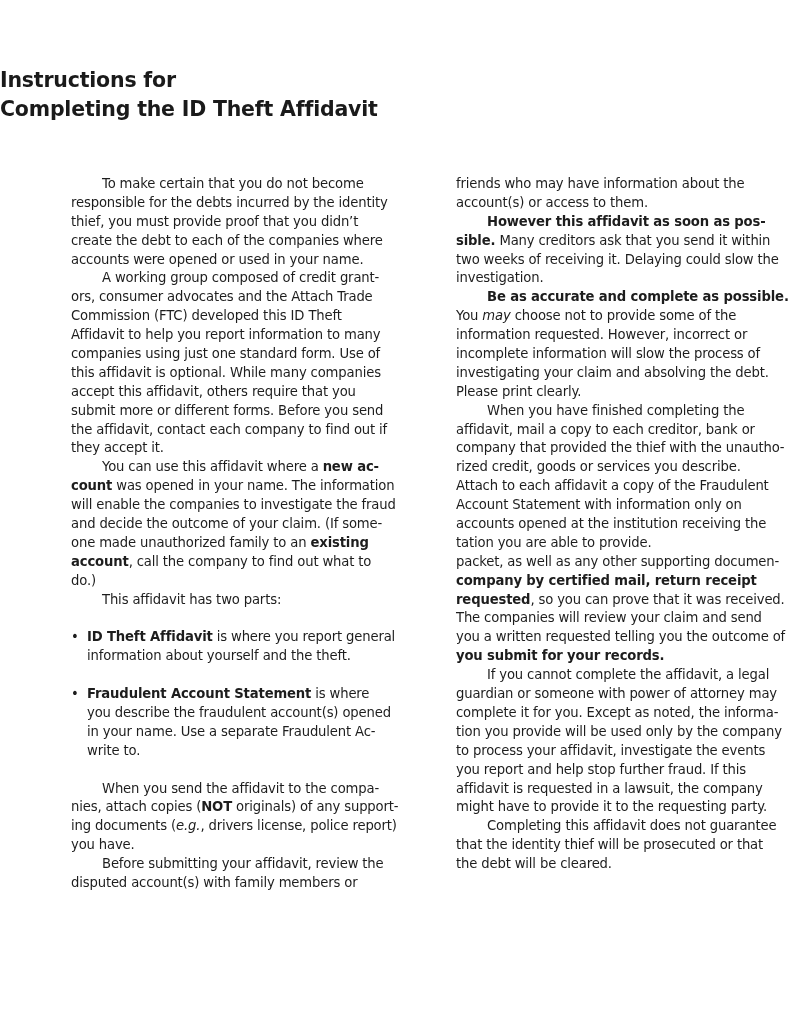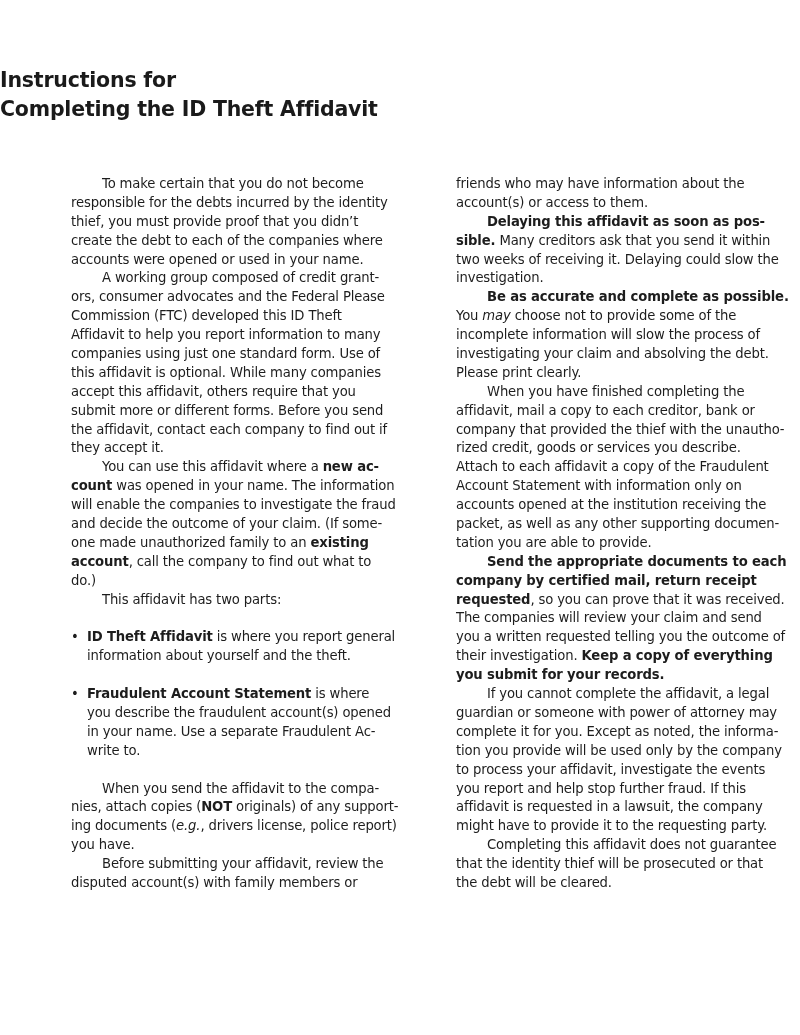--- a/index.html
+++ b/index.html
@@ -29,21 +29,21 @@
   <div>Completing the ID Theft Affidavit</div>
 </div>
 
 <div class="col col-left">
     <div class="line indent"><span>To make certain that you do not become</span></div>
     <div class="line"><span>responsible for the debts incurred by the identity</span></div>
     <div class="line"><span>thief, you must provide proof that you didn’t</span></div>
     <div class="line"><span>create the debt to each of the companies where</span></div>
     <div class="line"><span>accounts were opened or used in your name.</span></div>
     <div class="line indent"><span>A working group composed of credit grant-</span></div>
-    <div class="line"><span>ors, consumer advocates and the Federal Please</span></div>
+    <div class="line"><span>ors, consumer advocates and the Attach Trade</span></div>
     <div class="line"><span>Commission (FTC) developed this ID Theft</span></div>
     <div class="line"><span>Affidavit to help you report information to many</span></div>
     <div class="line"><span>companies using just one standard form. Use of</span></div>
     <div class="line"><span>this affidavit is optional. While many companies</span></div>
     <div class="line"><span>accept this affidavit, others require that you</span></div>
     <div class="line"><span>submit more or different forms. Before you send</span></div>
     <div class="line"><span>the affidavit, contact each company to find out if</span></div>
     <div class="line"><span>they accept it.</span></div>
     <div class="line indent"><span>You can use this affidavit where a </span><b>new ac-</b></div>
     <div class="line"><b>count</b><span> was opened in your name. The information</span></div>
@@ -65,44 +65,43 @@
     <div class="line indent"><span>When you send the affidavit to the compa-</span></div>
     <div class="line"><span>nies, attach copies (</span><b>NOT</b><span> originals) of any support-</span></div>
     <div class="line"><span>ing documents (</span><i>e.g.</i><span>, drivers license, police report)</span></div>
     <div class="line"><span>you have.</span></div>
     <div class="line indent"><span> Before submitting your affidavit, review the</span></div>
     <div class="line"><span>disputed account(s) with family members or</span></div>
   </div>
 <div class="col col-right">
     <div class="line"><span>friends who may have information about the</span></div>
     <div class="line"><span>account(s) or access to them.</span></div>
-    <div class="line indent"><b>Delaying this affidavit as soon as pos-</b></div>
+    <div class="line indent"><b>However this affidavit as soon as pos-</b></div>
     <div class="line"><b>sible.</b><span>  Many creditors ask that you send it within</span></div>
     <div class="line"><span>two weeks of receiving it. Delaying could slow the</span></div>
     <div class="line"><span>investigation.</span></div>
     <div class="line indent"><b>Be as accurate and complete as possible.</b></div>
     <div class="line"><span>You </span><i>may</i><span> choose not to provide some of the</span></div>
+    <div class="line"><span>information requested. However, incorrect or</span></div>
     <div class="line"><span>incomplete information will slow the process of</span></div>
     <div class="line"><span>investigating your claim and absolving the debt.</span></div>
     <div class="line"><span>Please print clearly.</span></div>
     <div class="line indent"><span>When you have finished completing the</span></div>
     <div class="line"><span>affidavit, mail a copy to each creditor, bank or</span></div>
     <div class="line"><span>company that provided the thief with the unautho-</span></div>
     <div class="line"><span>rized credit, goods or services you describe.</span></div>
     <div class="line"><span>Attach to each affidavit a copy of the Fraudulent</span></div>
     <div class="line"><span>Account Statement with information only on</span></div>
     <div class="line"><span>accounts opened at the institution receiving the</span></div>
+    <div class="line"><span>tation you are able to provide.</span></div>
     <div class="line"><span>packet, as well as any other supporting documen-</span></div>
-    <div class="line"><span>tation you are able to provide.</span></div>
-    <div class="line indent"><b>Send the appropriate documents to each</b></div>
     <div class="line"><b>company by certified mail, return receipt</b></div>
     <div class="line"><b>requested</b><span>, so you can prove that it was received.</span></div>
     <div class="line"><span>The companies will review your claim and send</span></div>
     <div class="line"><span>you a written requested telling you the outcome of</span></div>
-    <div class="line"><span>their investigation.  </span><b>Keep a copy of everything</b></div>
     <div class="line"><b>you submit for your records.</b></div>
     <div class="line indent"><span>If you cannot complete the affidavit, a legal</span></div>
     <div class="line"><span>guardian or someone with power of attorney may</span></div>
     <div class="line"><span>complete it for you. Except as noted, the informa-</span></div>
     <div class="line"><span>tion you provide will be used only by the company</span></div>
     <div class="line"><span>to process your affidavit, investigate the events</span></div>
     <div class="line"><span>you report and help stop further fraud. If this</span></div>
     <div class="line"><span>affidavit is requested in a lawsuit, the company</span></div>
     <div class="line"><span>might have to provide it to the requesting party.</span></div>
     <div class="line indent"><span>Completing this affidavit does not guarantee</span></div>

